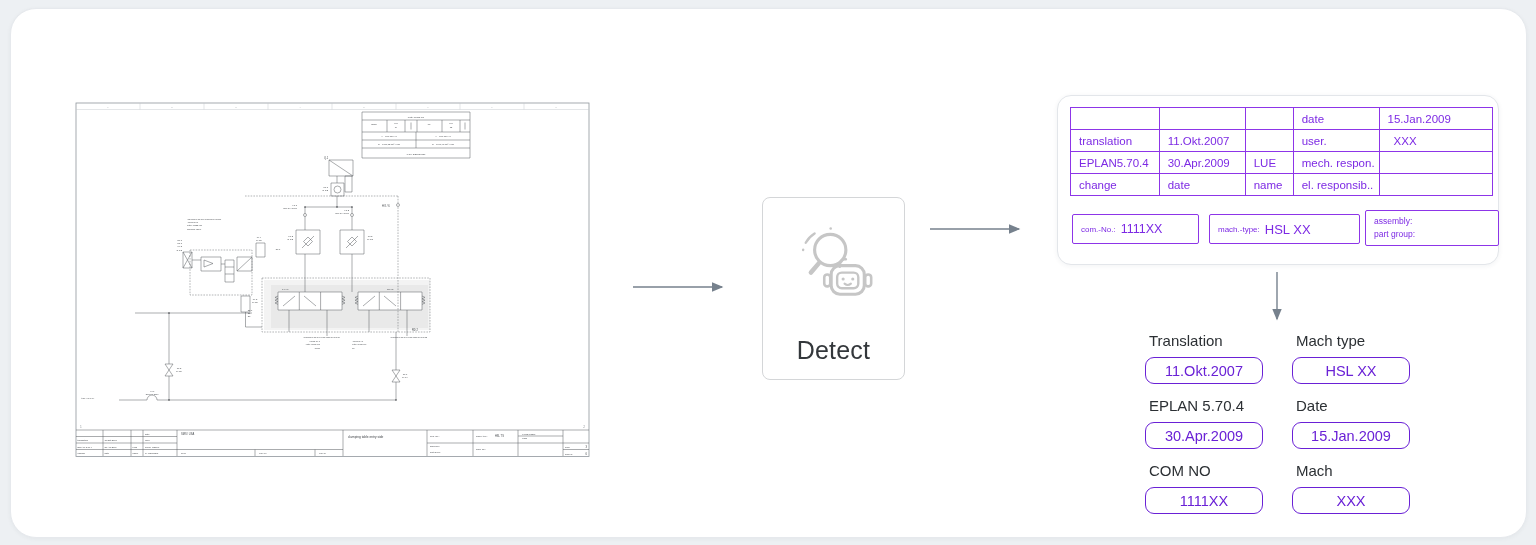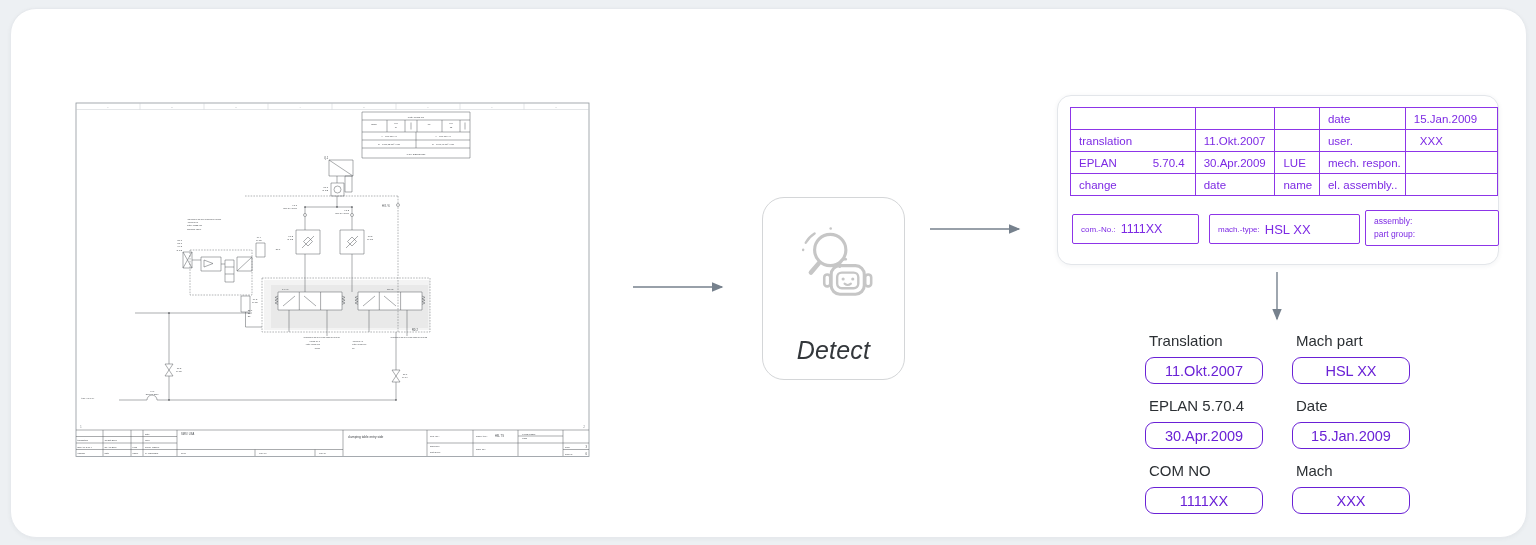--- a/index.html
+++ b/index.html
@@ -6,34 +6,34 @@
   #canvas{position:relative;width:1536px;height:545px;background:#edf0f3;overflow:hidden;}
   .abs{position:absolute;}
   #page-card{position:absolute;left:10px;top:8px;width:1515px;height:528px;background:#ffffff;
     border:1px solid #e6e9ed;border-radius:26px;box-shadow:0 1px 4px rgba(40,50,60,.05);}
 
   
   #schematic{left:75px;top:100px;width:515px;height:357px;}
 
   
   #detect-box{left:762px;top:197px;width:141px;height:181px;background:#fff;
-    border:1.5px solid #d4d6d8;border-radius:22px;font-style:italic;}
+    border:1.5px solid #d4d6d8;border-radius:8px;}
   #detect-icon{position:absolute;left:24px;top:16px;width:92px;height:96px;}
   #detect-label{position:absolute;left:0;right:0;bottom:14px;text-align:center;
     font-size:25px;color:#33373b;font-weight:500;letter-spacing:.2px;}
 
   
   #result-card{left:1057px;top:95px;width:440px;height:168px;background:#fff;
     border:1px solid #e3e6ea;border-radius:14px;box-shadow:0 1px 5px rgba(40,50,60,.06);}
   .purple-table{position:absolute;left:12px;top:11px;border-collapse:collapse;table-layout:fixed;
     border:1.5px solid #8d35e8;}
   .purple-table td{border:1px solid #8d35e8;font-size:11.5px;color:#7d2ae4;height:21px;
     padding:0 4px 0 8px;white-space:nowrap;overflow:hidden;}
   .purple-table td.split{display:table-cell;}
-  .split-inner{display:flex;justify-content:space-between;padding-right:6px;gap:36px;}
+  .split-inner{display:flex;justify-content:space-between;padding-right:6px;}
   .mini-box{position:absolute;border:1.3px solid #8d35e8;border-radius:2px;background:#fff;
     display:flex;align-items:center;padding-left:8px;}
   .mini-box .k{font-size:8px;color:#7d2ae4;margin-right:5px;white-space:nowrap;}
   .mini-box .v{font-size:12.5px;color:#7d2ae4;white-space:nowrap;}
   .mini-box.two-line{flex-direction:column;align-items:flex-start;justify-content:center;line-height:13px;}
   .mini-box.two-line .k{font-size:8.5px;margin:0;}
 
   
   #fields{left:1145px;top:332px;display:grid;grid-template-columns:118px 118px;column-gap:29px;}
   .field{margin-bottom:13px;}
@@ -303,21 +303,21 @@
         </td>
         <td>30.Apr.2009</td>
         <td>LUE</td>
         <td>mech. respon.</td>
         <td></td>
       </tr>
       <tr>
         <td>change</td>
         <td>date</td>
         <td>name</td>
-        <td>el. assembly..</td>
+        <td>el. responsib..</td>
         <td></td>
       </tr>
     </tbody>
       </table>
 
     <div class="mini-box" style="left:14px;top:118px;width:117px;height:28px">
       <span class="k">com.-No.:</span>
       <span class="v">1111XX</span>
     </div>
     <div class="mini-box" style="left:151px;top:118px;width:141px;height:28px">
@@ -329,21 +329,21 @@
       <span class="k">part group:</span>
     </div>
   </div>
 
   <div id="fields" class="abs">
     <div class="field">
       <div class="field-label">Translation</div>
       <div class="field-pill">11.Okt.2007</div>
     </div>
     <div class="field">
-      <div class="field-label">Mach part</div>
+      <div class="field-label">Mach type</div>
       <div class="field-pill">HSL XX</div>
     </div>
     <div class="field">
       <div class="field-label">EPLAN 5.70.4</div>
       <div class="field-pill">30.Apr.2009</div>
     </div>
     <div class="field">
       <div class="field-label">Date</div>
       <div class="field-pill">15.Jan.2009</div>
     </div>

